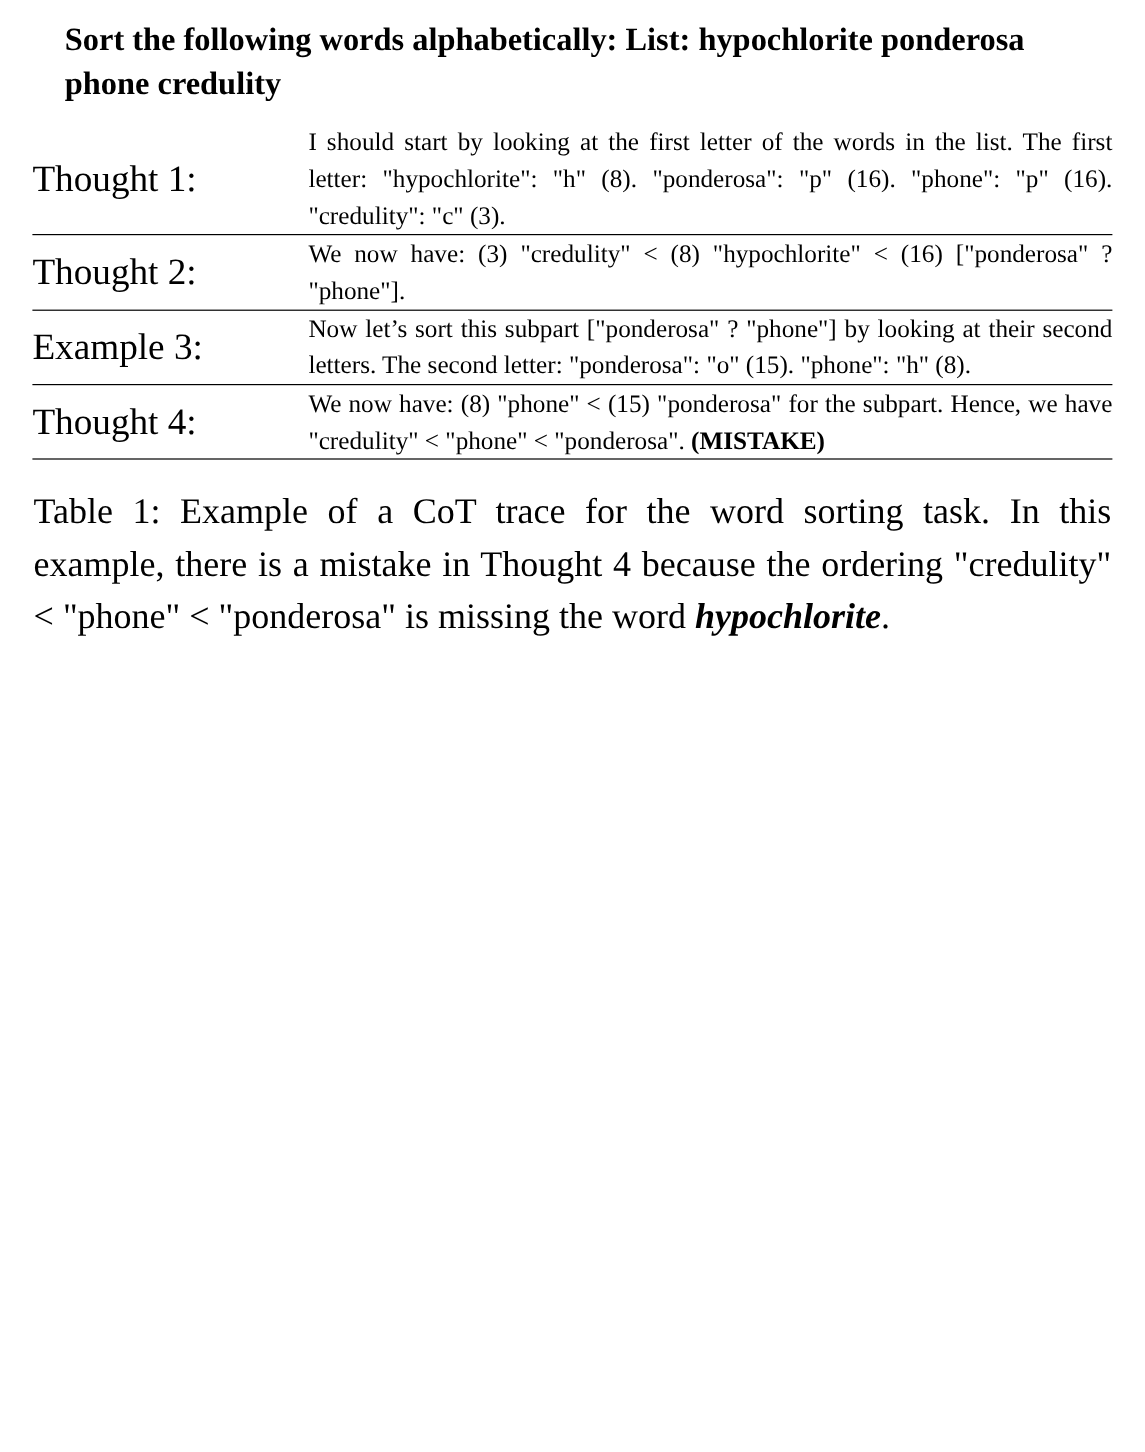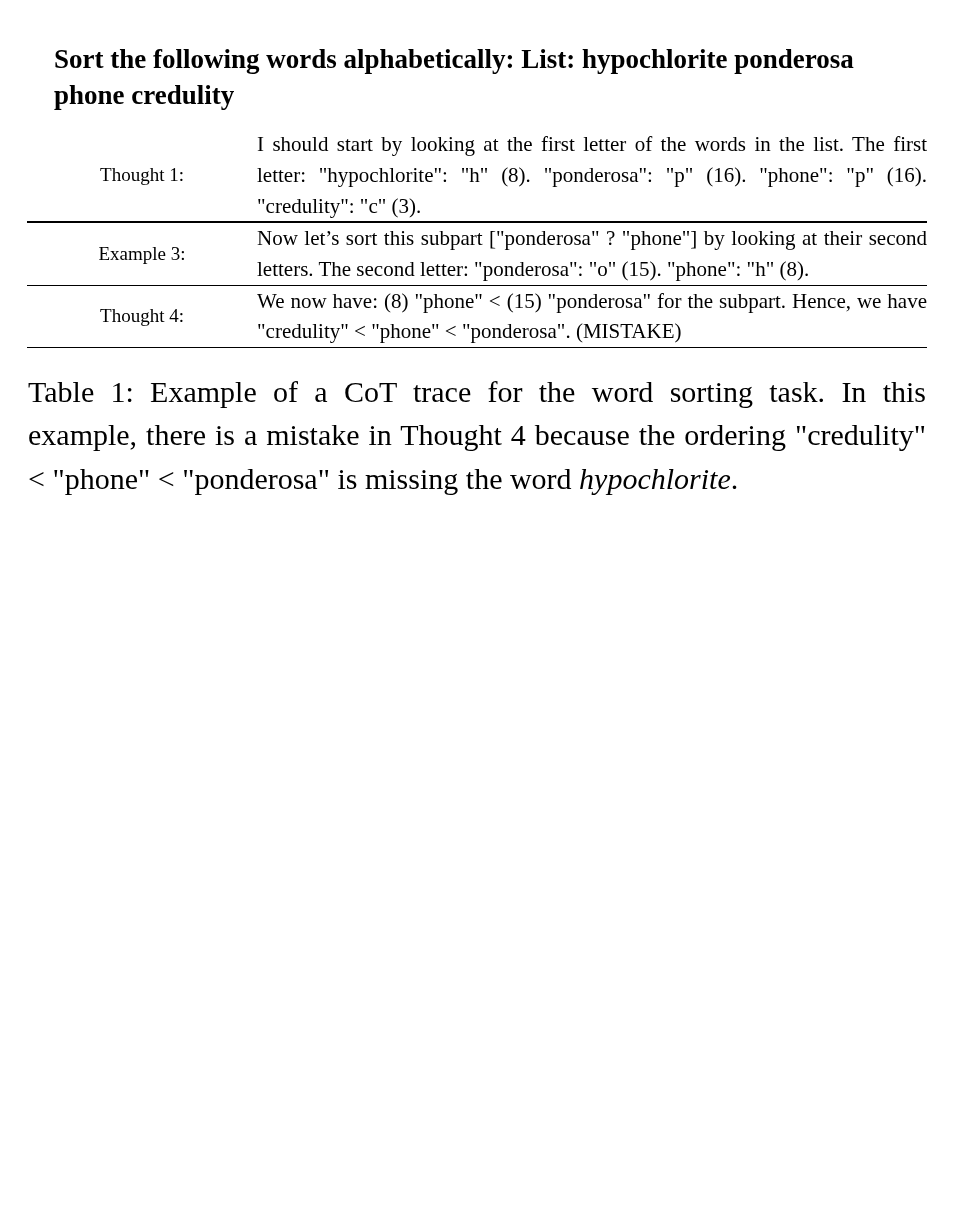--- a/index.html
+++ b/index.html
@@ -10,21 +10,20 @@
   body {
     width: 954px;
     min-height: 1210px;
     font-family: "Liberation Serif", serif;
     color: #000000;
   }
   .page {
     width: 954px;
     box-sizing: border-box;
     padding: 16px 26px 10px 26px;
-    margin-top: 26px;
   }
   .table-title {
     font-weight: bold;
     font-size: 27px;
     line-height: 1.32;
     text-align: left;
     margin: 0 0 16px 28px;
     max-width: 860px;
   }
   table.cot {
@@ -41,24 +40,24 @@
     padding: 0;
   }
   .hrule {
     height: 1px;
     background: #000000;
     width: 100%;
     margin: 0;
   }
   td.label {
     width: 230px;
-    font-size: 19px;
+    font-size: 31px;
     padding: 10px 12px 10px 6px;
     white-space: nowrap;
-    text-align: center;
+    text-align: left;
     vertical-align: middle;
   }
   td.content {
     font-size: 21px;
     line-height: 1.46;
     text-align: justify;
     text-justify: inter-word;
     padding: 12px 4px 12px 0;
     hyphens: manual;
   }
@@ -66,23 +65,24 @@
     font-size: 30px;
     line-height: 1.45;
     text-align: justify;
     text-justify: inter-word;
     margin: 22px 2px 0 2px;
     max-width: 900px;
     hyphens: manual;
   }
   .caption .ital {
     font-style: italic;
+    font-weight: bold;
   }
   .bold {
-    font-weight: normal;
+    font-weight: bold;
   }
 </style>
 </head>
 <body>
 
 <div class="page">
 
   <div class="table-title">Sort the following words alphabetically: List: hypochlo­rite ponderosa phone credulity</div>
 
   <table class="cot">
@@ -90,20 +90,24 @@
       <tr>
         <td class="label">Thought 1:</td>
         <td class="content">I should start by looking at the first letter of the words in the list. The first letter: "hypochlorite": "h" (8). "ponderosa": "p" (16). "phone": "p" (16). "credulity": "c" (3).</td>
       </tr>
       <tr class="rule-row">
         <td colspan="2">
             <div class="hrule"></div>
           </td>
       </tr>
 
+      <tr>
+        <td class="label">Thought 2:</td>
+        <td class="content">We now have: (3) "credulity" &lt; (8) "hypochlorite" &lt; (16) ["ponderosa" ? "phone"].</td>
+      </tr>
       <tr class="rule-row">
         <td colspan="2">
             <div class="hrule"></div>
           </td>
       </tr>
 
       <tr>
         <td class="label">Example 3:</td>
         <td class="content">Now let’s sort this subpart ["ponderosa" ? "phone"] by looking at their second letters. The second letter: "ponderosa": "o" (15). "phone": "h" (8).</td>
       </tr>

